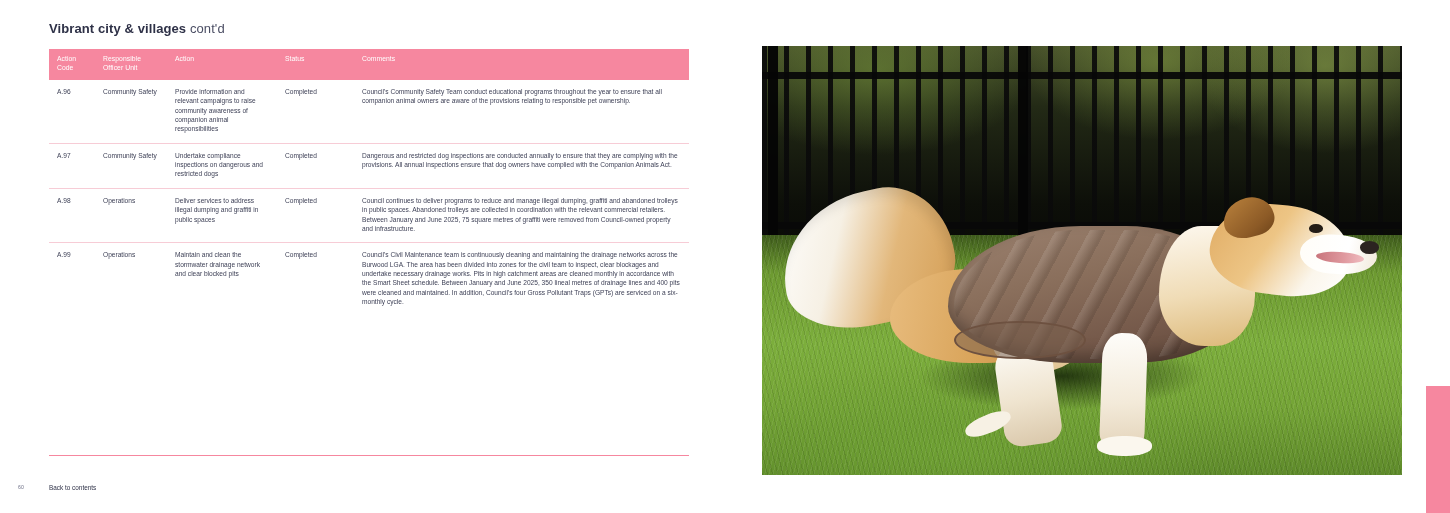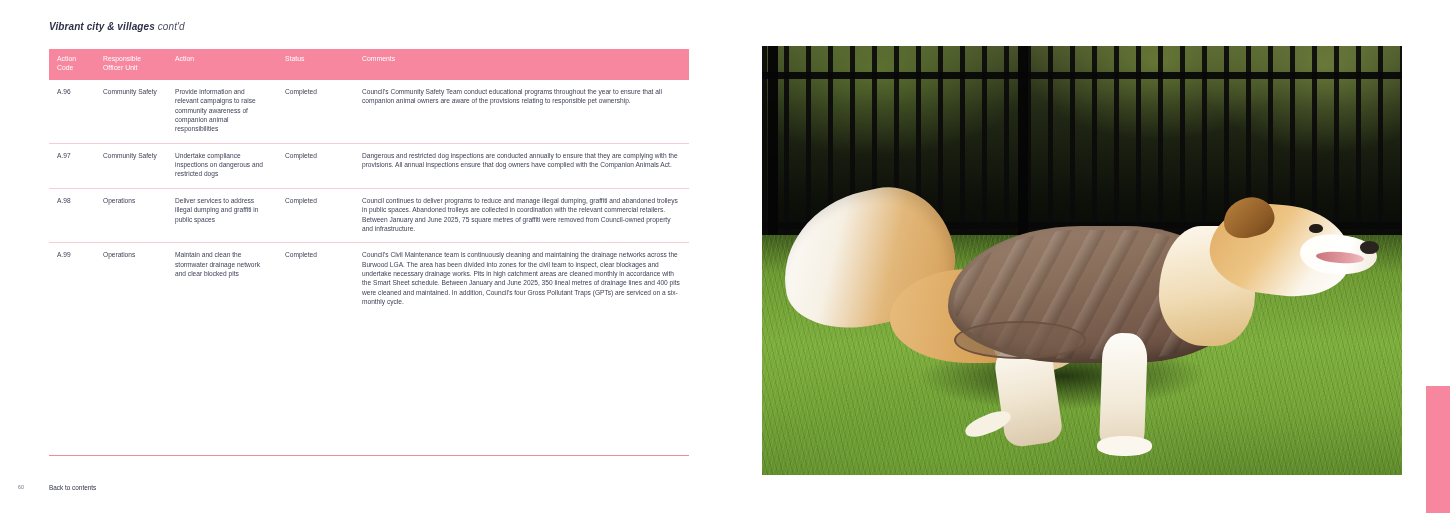--- a/index.html
+++ b/index.html
@@ -28,25 +28,24 @@
     width: 725px;
     height: 513px;
     background: #ffffff;
     box-sizing: border-box;
   }
 
   .section-title {
     position: absolute;
     left: 49px;
     top: 21px;
-    font-size: 10px;
+    font-size: 13px;
     letter-spacing: 0.1px;
     color: #2e3147;
     white-space: nowrap;
-    font-style: italic;
   }
   .section-title .strong {
     font-weight: bold;
   }
   .section-title .contd {
     font-weight: normal;
     color: #4a4d63;
   }
 
   

